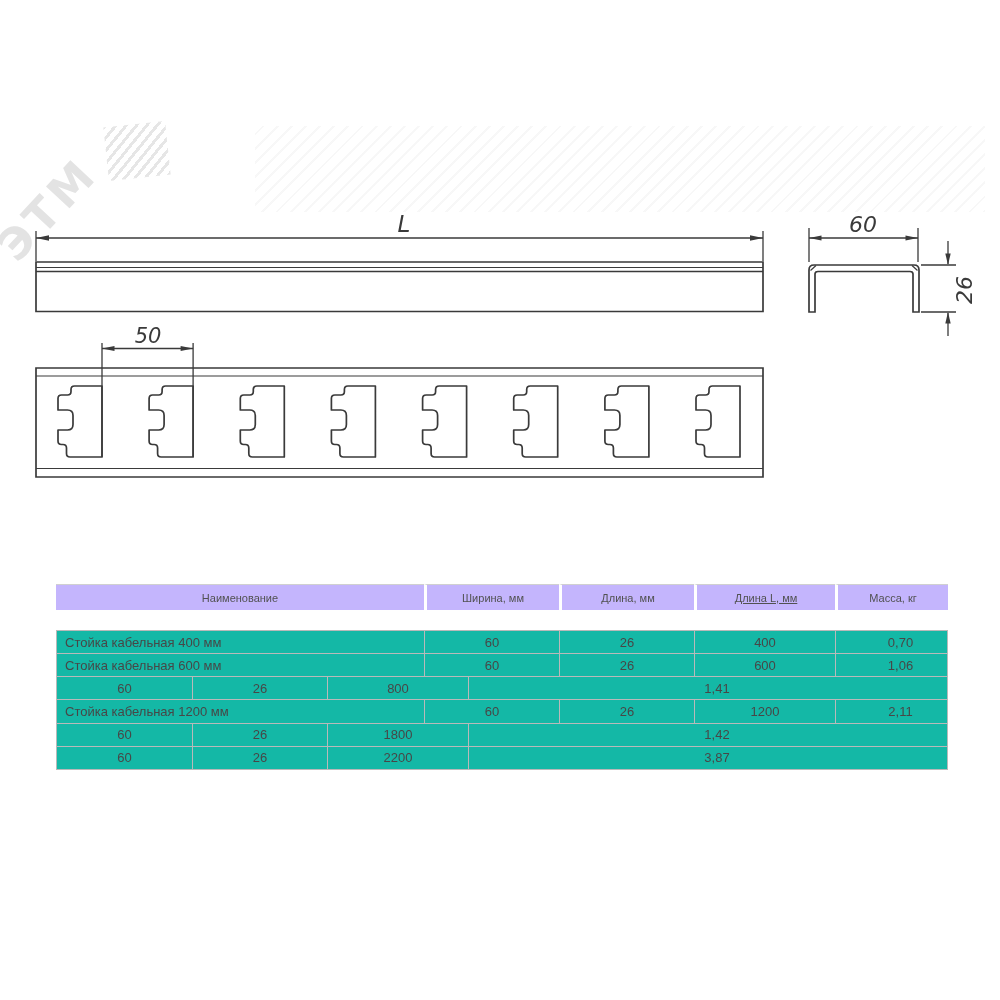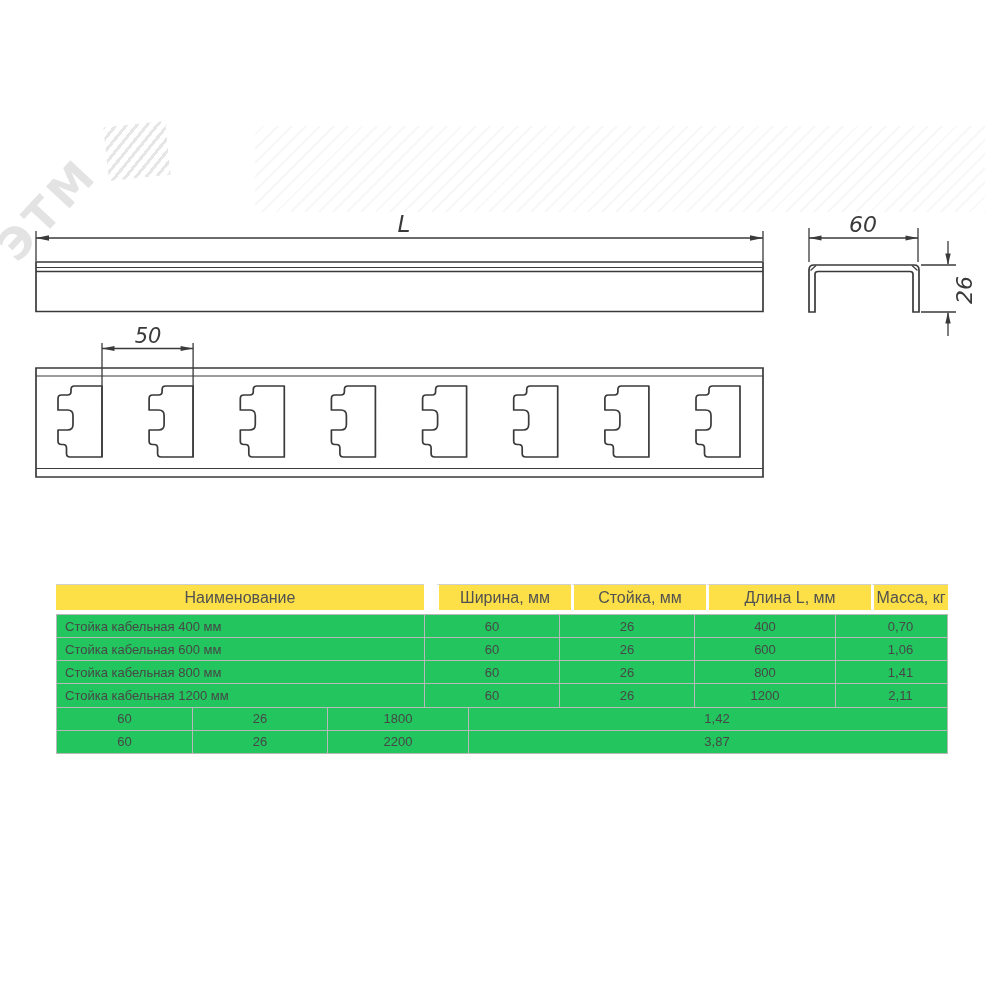--- a/index.html
+++ b/index.html
@@ -32,28 +32,28 @@
   .dim{stroke-width:1.3;}
   .white{fill:#ffffff;}
   .arrow{fill:#3a3a3a;stroke:none;}
   text.dimtxt{
     font-family:"DejaVu Sans",sans-serif;font-style:italic;fill:#3a3a3a;
   }
   
   .tbl{position:absolute;left:56px;top:584px;width:892px;color:#474747;}
   .thead{display:flex;height:26px;}
   .th{
-    background:#fde047;border-top:1px solid #d0d0d0;box-sizing:border-box;
+    background:#c4b5fd;border-top:1px solid #d0d0d0;box-sizing:border-box;
     display:flex;align-items:center;justify-content:center;
-    font-size:16px;color:#515151;
+    font-size:11px;color:#515151;
   }
   .th + .th{border-left:3px solid #ffffff;}
-  .h0{width:368px;} .h1{width:135px;margin-left:12px;} .h2{width:135px;} .h3{width:165px;} .h4{flex:1;}
+  .h0{width:368px;} .h1{width:135px;} .h2{width:135px;} .h3{width:141px;text-decoration:underline;} .h4{flex:1;}
   .tbody{
-    margin-top:4px;border:1px solid #b9b9b9;box-sizing:border-box;background:#22c55e;
+    margin-top:20px;border:1px solid #b9b9b9;box-sizing:border-box;background:#14b8a6;
   }
   .trow{display:flex;height:22.17px;align-items:center;font-size:13px;}
   .trow + .trow{border-top:1px solid #b9b9b9;text-align:center;}
   .td{box-sizing:border-box;height:100%;display:flex;align-items:center;justify-content:center;}
   .td + .td{border-left:1px solid #b9b9b9;}
   .c0{width:367px;justify-content:flex-start;padding-left:8px;}
   .c1{width:135px;} .c2{width:135px;} .c3{width:141px;} .c4{flex:1;padding-left:18px;}
 </style>
 </head>
 <body>
@@ -132,41 +132,40 @@
       <polygon class="arrow" points="102,348.5 114.5,345.9 114.5,351.1"></polygon>
       <polygon class="arrow" points="193.1,348.5 180.6,345.9 180.6,351.1"></polygon>
       <text class="dimtxt" x="148" y="343" font-size="21" text-anchor="middle">50</text>
     </g>
   </svg>
 
   <div class="tbl">
     <div class="thead">
       <div class="th h0">Наименование</div>
       <div class="th h1">Ширина, мм</div>
-      <div class="th h2">Стойка, мм</div>
+      <div class="th h2">Длина, мм</div>
       <div class="th h3">Длина L, мм</div>
       <div class="th h4">Масса, кг</div>
     </div>
     <div class="tbody">
         <div class="trow">
           <div class="td c0">Стойка кабельная 400 мм</div>
           <div class="td c1">60</div>
           <div class="td c2">26</div>
           <div class="td c3">400</div>
           <div class="td c4">0,70</div>
         </div>
         <div class="trow">
           <div class="td c0">Стойка кабельная 600 мм</div>
           <div class="td c1">60</div>
           <div class="td c2">26</div>
           <div class="td c3">600</div>
           <div class="td c4">1,06</div>
         </div>
         <div class="trow">
-          <div class="td c0">Стойка кабельная 800 мм</div>
           <div class="td c1">60</div>
           <div class="td c2">26</div>
           <div class="td c3">800</div>
           <div class="td c4">1,41</div>
         </div>
         <div class="trow">
           <div class="td c0">Стойка кабельная 1200 мм</div>
           <div class="td c1">60</div>
           <div class="td c2">26</div>
           <div class="td c3">1200</div>

